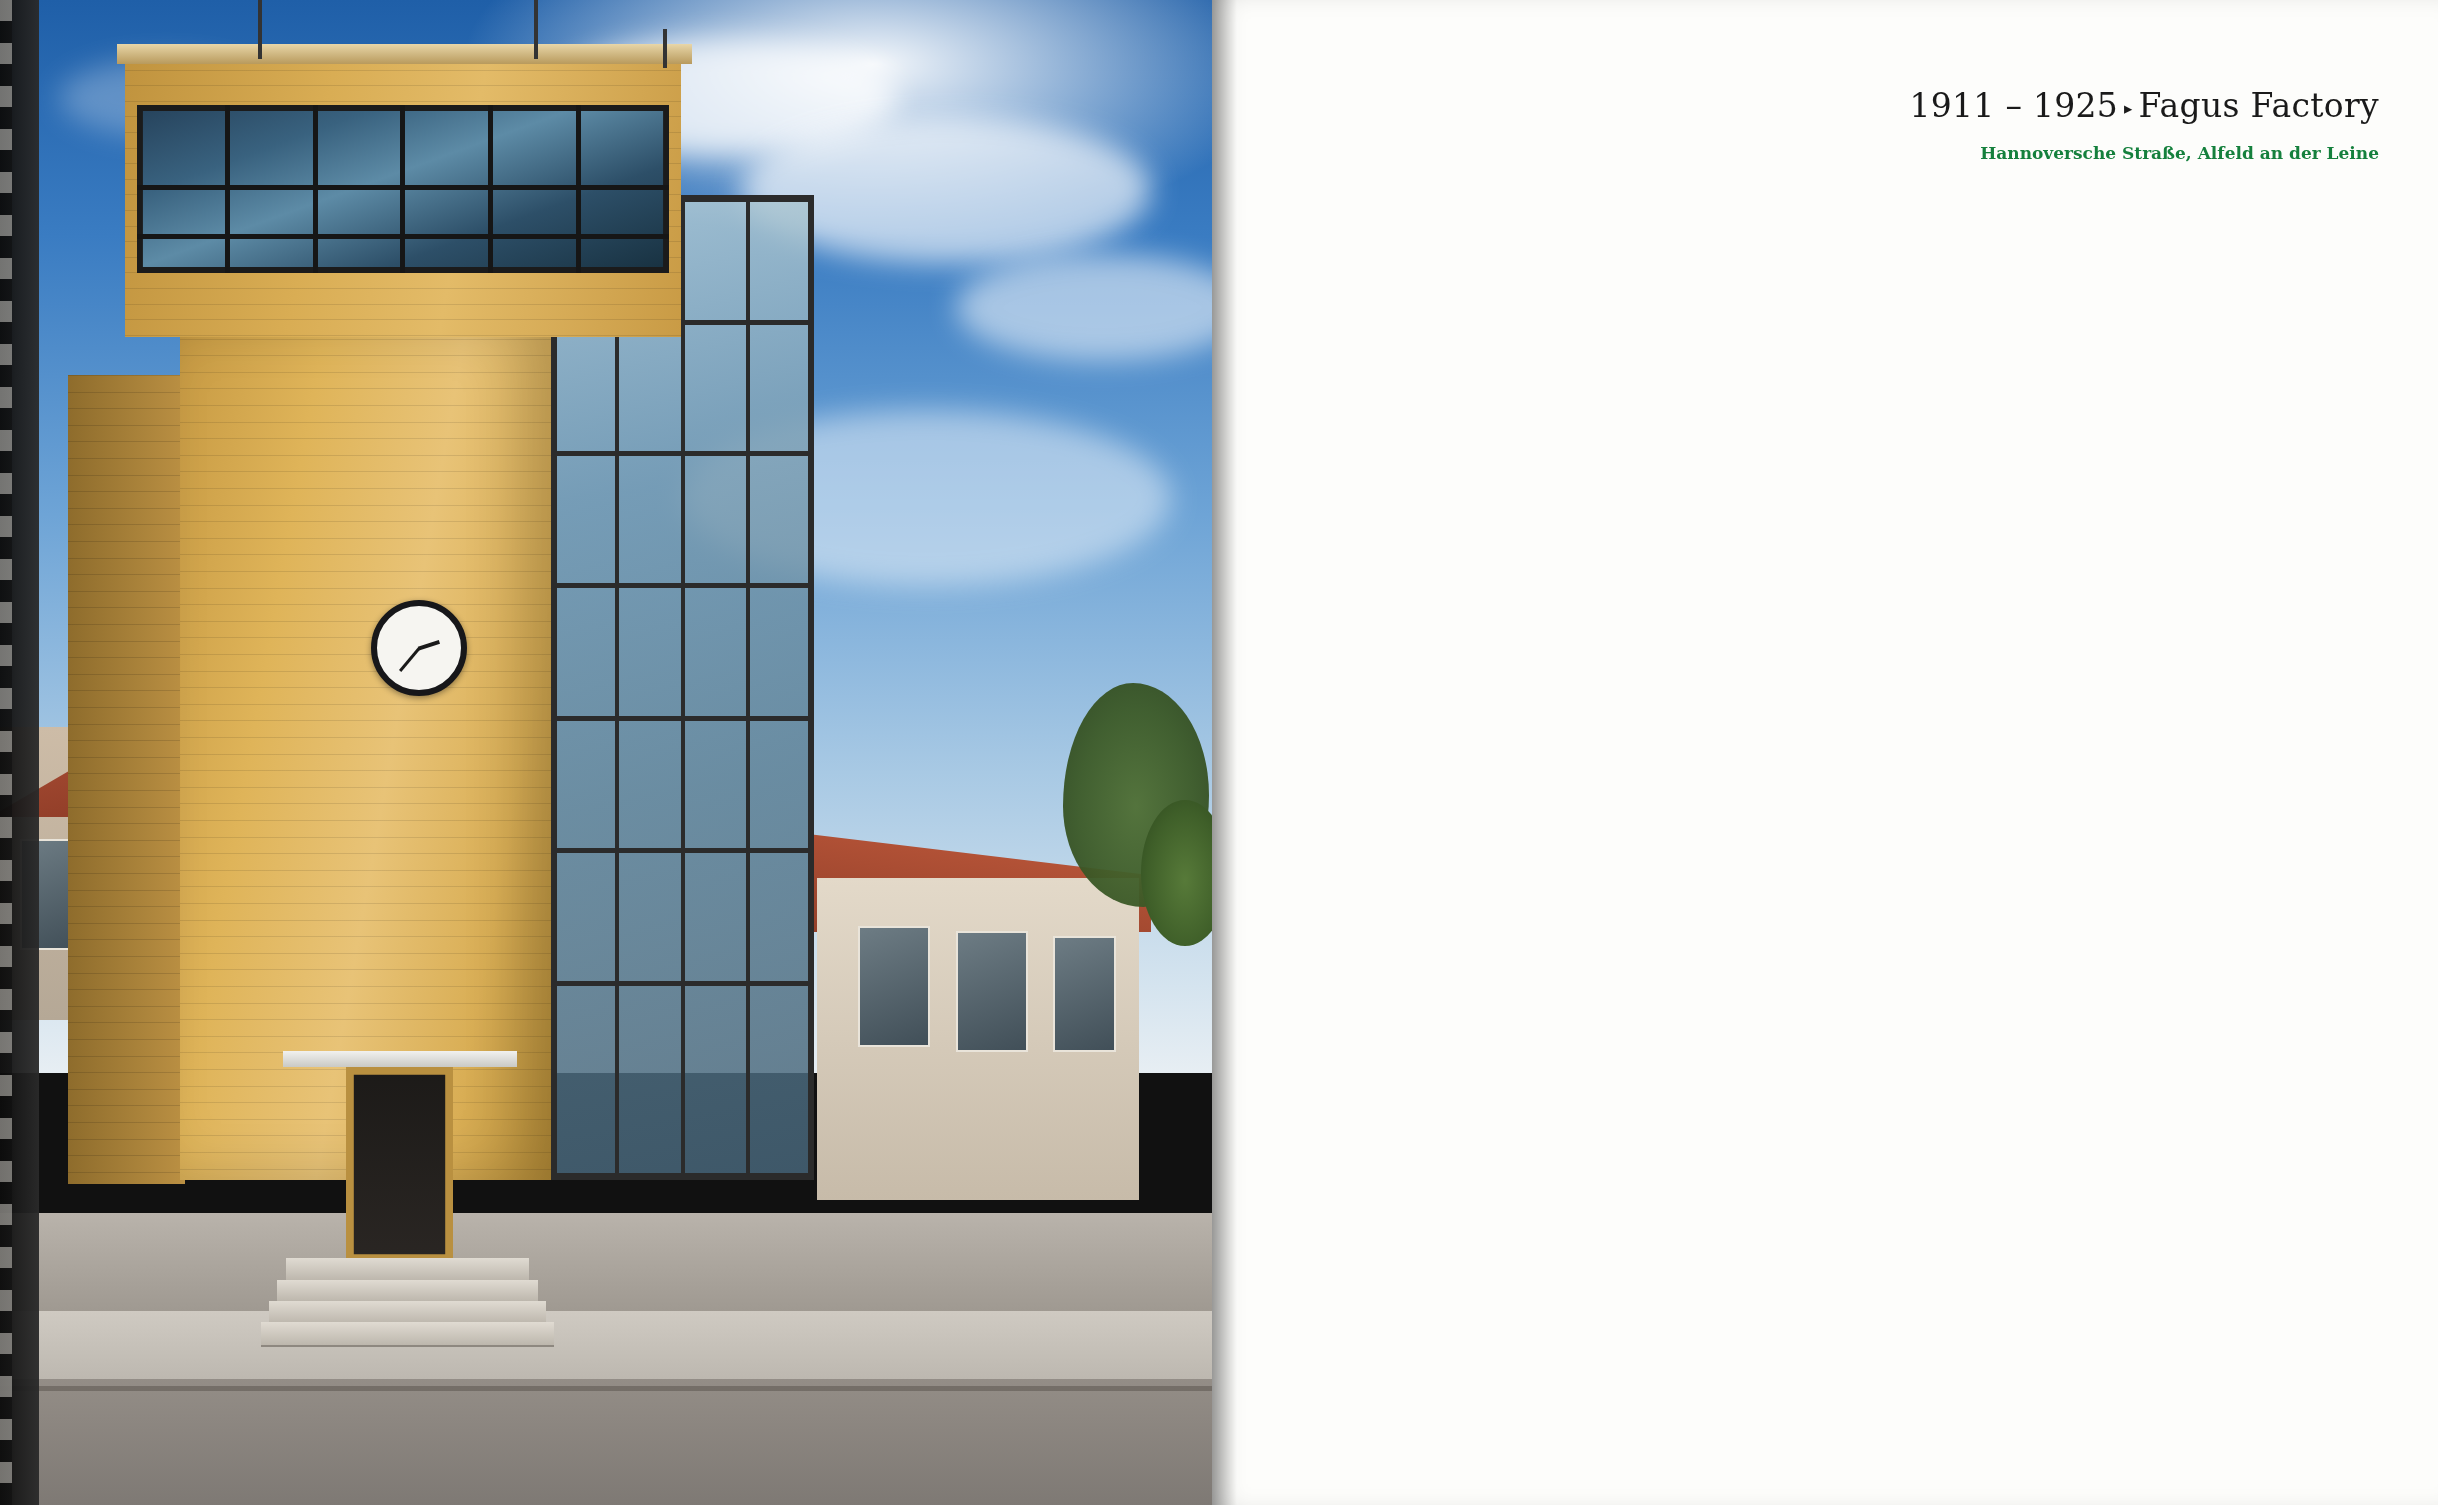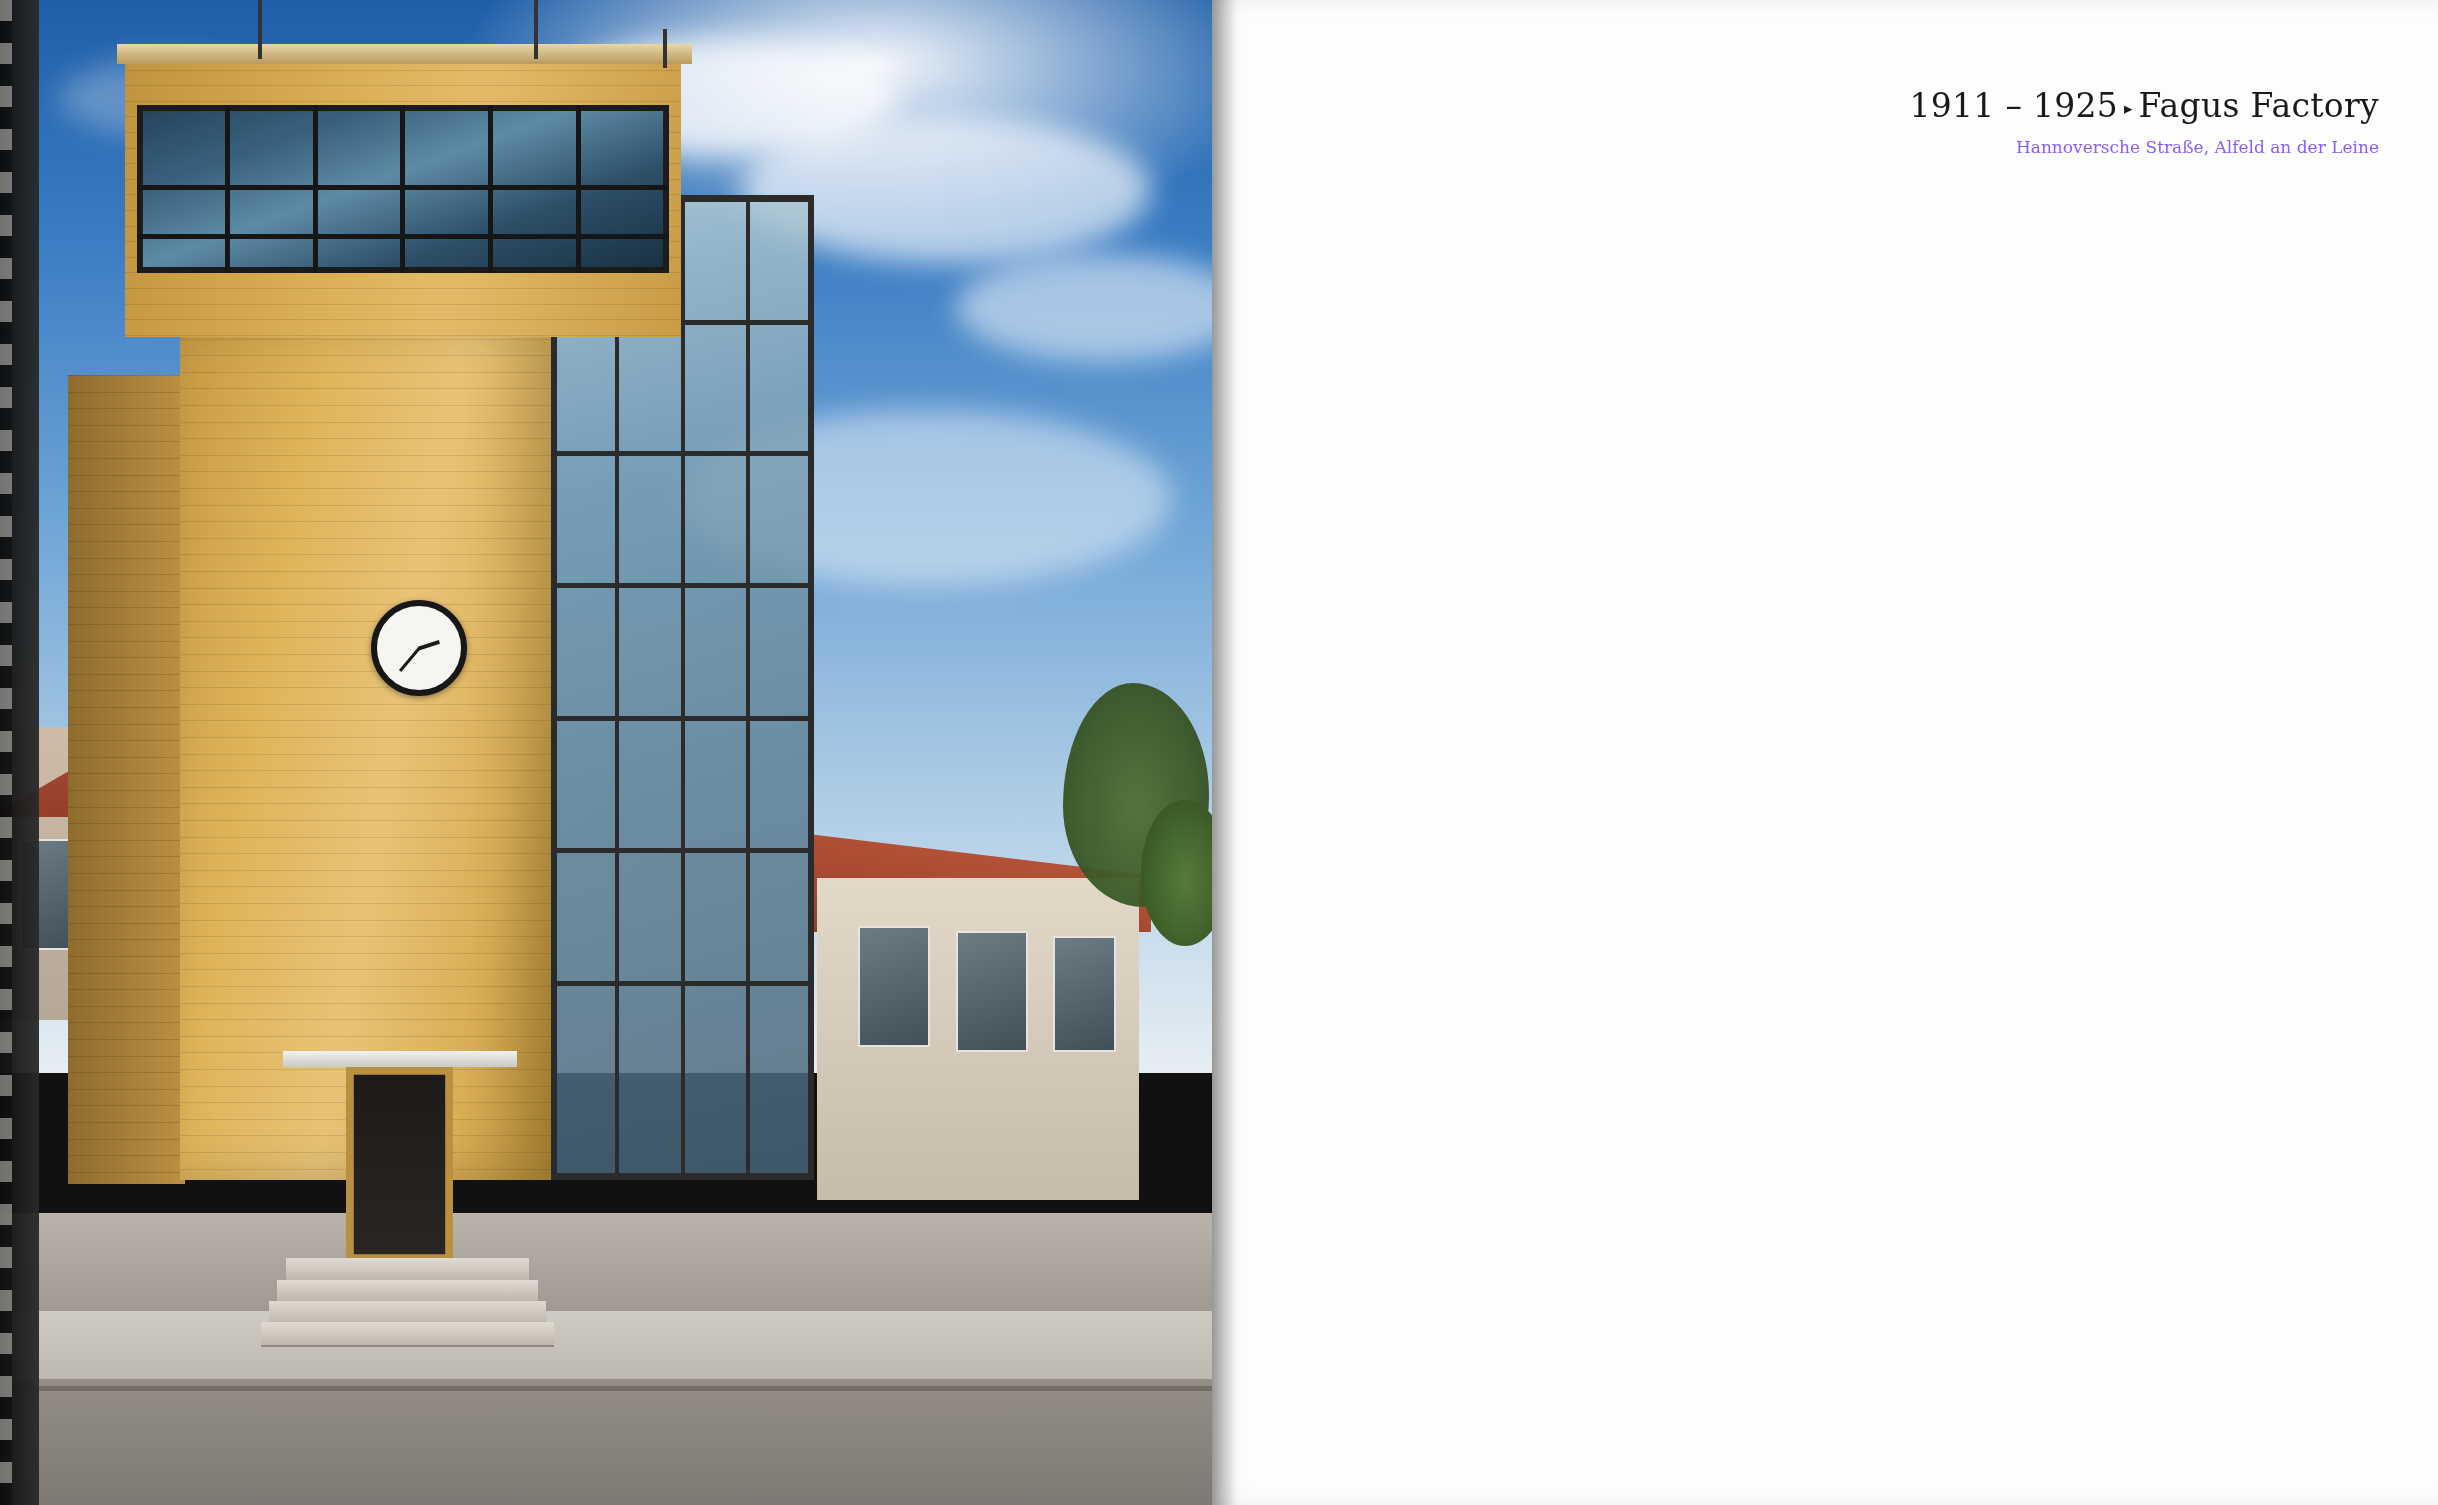--- a/index.html
+++ b/index.html
@@ -299,24 +299,24 @@
     font-family: "DejaVu Serif", serif;
   }
   .title-main {
     font-size: 33px;
     color: #1a1a1a;
     letter-spacing: 0.3px;
     white-space: nowrap;
   }
   .title-main .sep { font-size: 16.6px; vertical-align: middle; padding: 0 5.9px; }
   .title-sub {
-    margin-top: 12px;
+    margin-top: 18px;
     font-size: 17px;
-    font-weight: normal;
-    color: #8b5cf6;
+    font-weight: bold;
+    color: #15803d;
     white-space: nowrap;
   }
 </style>
 </head>
 <body>
 
 <div class="spread">
 
   <div class="page-left">
     <div class="photo">

